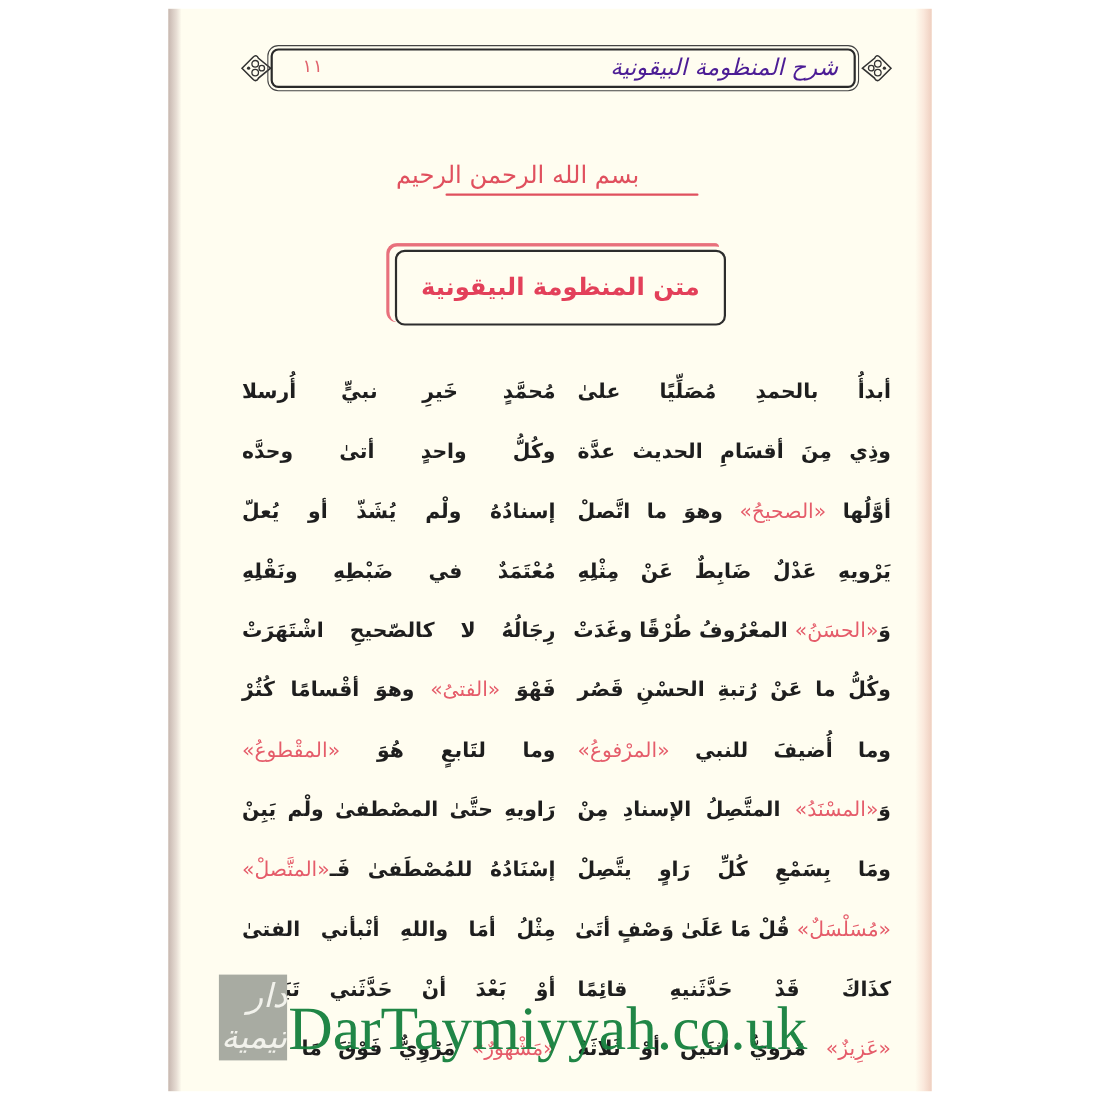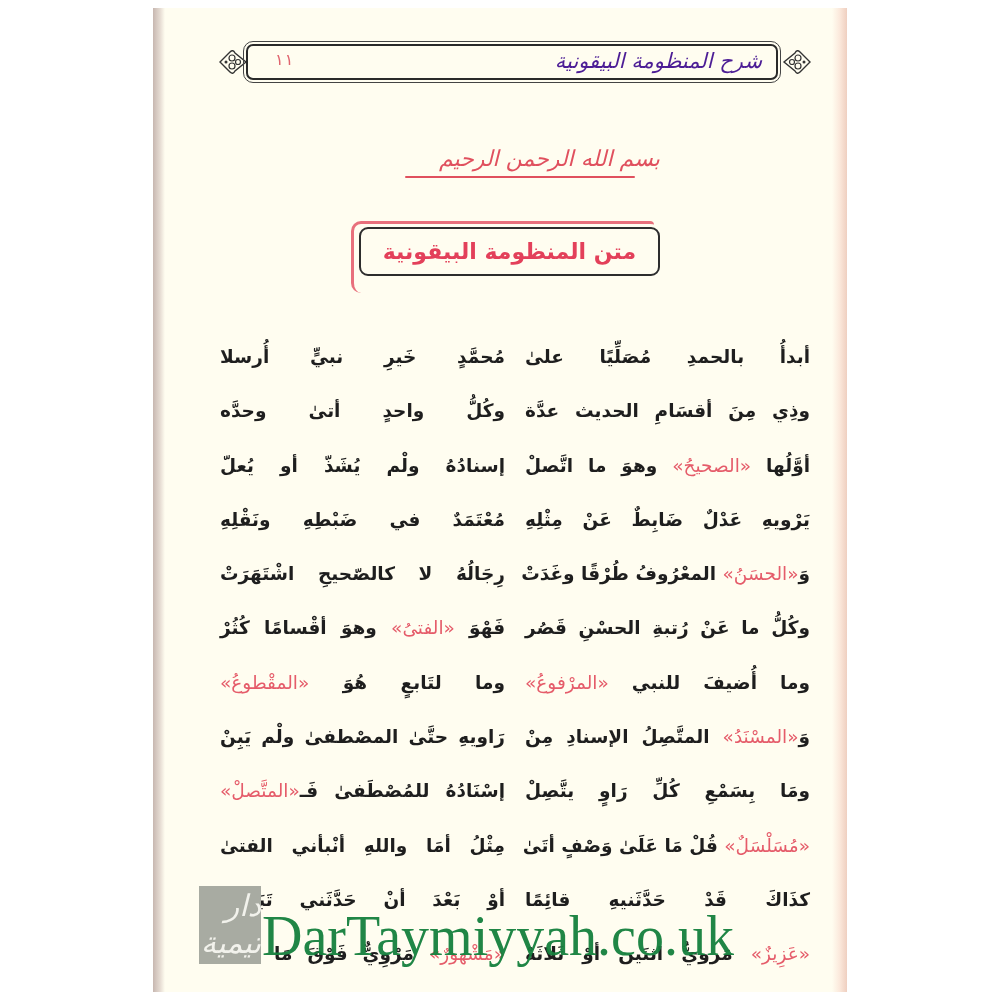--- a/index.html
+++ b/index.html
@@ -63,26 +63,25 @@
       color: #333;
     }
     .ornament.left { left: 218px; }
     .ornament.right { left: 782px; }
 
     
     .basmala {
       position: absolute;
       left: 360px; top: 146px;
       width: 300px;
-      text-align: right;
+      text-align: left;
       direction: rtl;
       font-family: "DejaVu Serif", serif;
       font-size: 22px;
       color: #e0505e;
-      font-style: italic;
     }
     .basmala-stroke {
       position: absolute;
       left: 405px; top: 176px;
       width: 230px; height: 2px;
       background: #e0505e;
       border-radius: 2px;
     }
 
     
@@ -90,21 +89,21 @@
       position: absolute;
       left: 351px; top: 221px;
       width: 303px; height: 72px;
       border: 3px solid #e8707c;
       border-radius: 10px 4px 4px 10px;
       border-right: none; border-bottom: none;
     }
     .title-box {
       position: absolute;
       left: 359px; top: 227px;
-      width: 301px; height: 49px;
+      width: 301px; height: 69px;
       border: 2px solid #2d2d2d;
       border-radius: 9px;
       display: flex; align-items: center; justify-content: center;
     }
     .title-text {
       direction: rtl;
       font-family: "DejaVu Sans", sans-serif;
       font-weight: bold;
       font-size: 22px;
       color: #e3405a;

